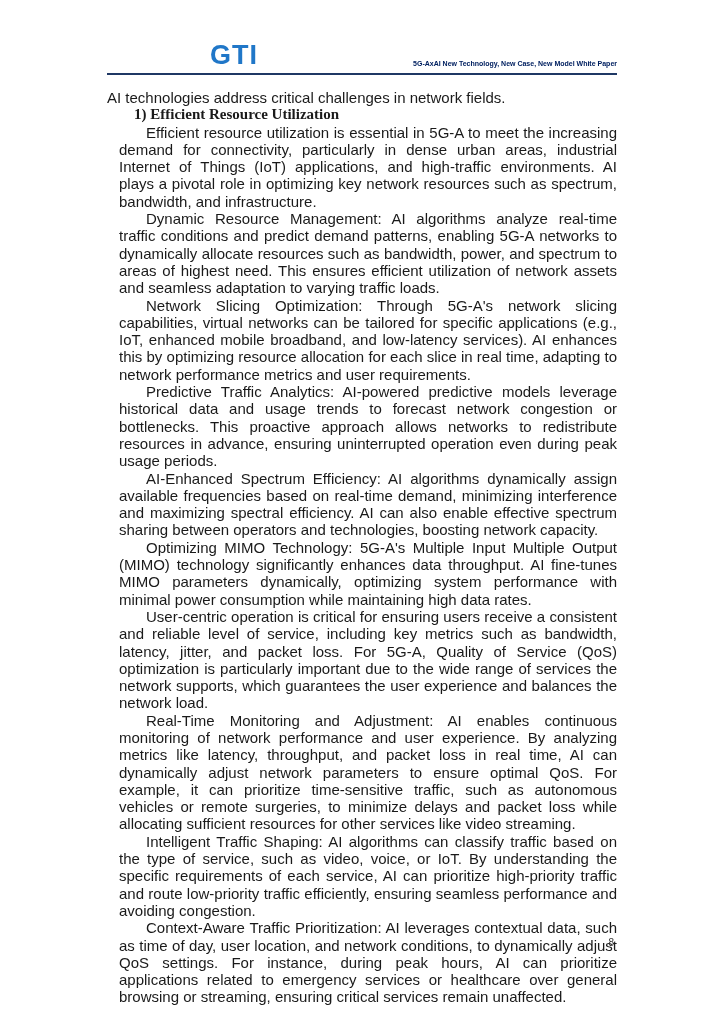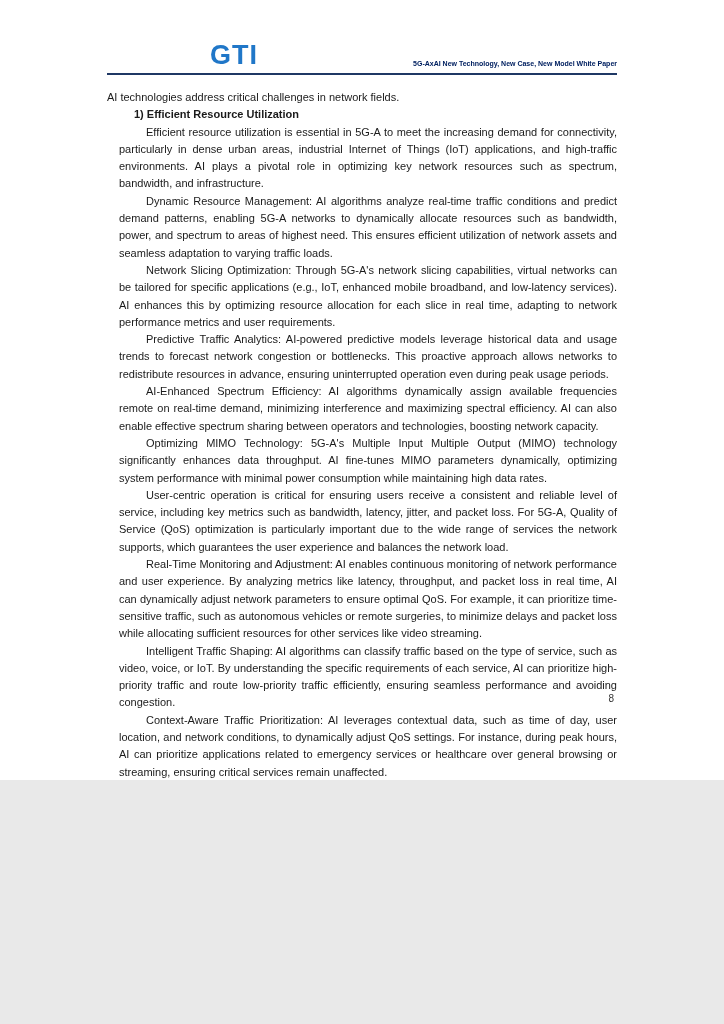--- a/index.html
+++ b/index.html
@@ -3,21 +3,21 @@
 <meta charset="utf-8">
 <style>
   html, body {
     margin: 0;
     padding: 0;
     background: #e9e9e9;
   }
   .page {
     position: relative;
     width: 724px;
-    height: 780px;
+    height: 1024px;
     margin: 0 auto;
     background: #ffffff;
     box-sizing: border-box;
     padding: 0 107px;
     font-family: "Liberation Sans", sans-serif;
     color: #1a1a1a;
     overflow: hidden;
   }
   .header {
     display: flex;
@@ -41,33 +41,34 @@
     color: #002060;
     padding-bottom: 2px;
     white-space: nowrap;
   }
   .header-divider {
     height: 0;
     border-bottom: 2px solid #1f3864;
   }
   .document-body {
     margin-top: 14px;
-    font-size: 11px;
+    font-size: 15px;
     line-height: 17.3px;
     text-align: justify;
   }
   .para {
     margin: 0;
   }
   .para.plain {
     text-indent: 0;
   }
   .para.heading {
     font-weight: 700;
     text-indent: 27px;
+    font-family: Liberation Serif, serif;
   }
   .para.body {
     text-indent: 27px;
     margin-left: 12px;
   }
   .page-footer {
     position: absolute;
     bottom: 76px;
     right: 110px;
     font-size: 10px;
@@ -84,21 +85,21 @@
   </div>
   <div class="header-divider"></div>
 
   <div class="document-body">
       <p class="para plain">AI technologies address critical challenges in network fields.</p>
       <p class="para heading">1) Efficient Resource Utilization</p>
       <p class="para body">Efficient resource utilization is essential in 5G-A to meet the increasing demand for connectivity, particularly in dense urban areas, industrial Internet of Things (IoT) applications, and high-traffic environments. AI plays a pivotal role in optimizing key network resources such as spectrum, bandwidth, and infrastructure.</p>
       <p class="para body">Dynamic Resource Management: AI algorithms analyze real-time traffic conditions and predict demand patterns, enabling 5G-A networks to dynamically allocate resources such as bandwidth, power, and spectrum to areas of highest need. This ensures efficient utilization of network assets and seamless adaptation to varying traffic loads.</p>
       <p class="para body">Network Slicing Optimization: Through 5G-A's network slicing capabilities, virtual networks can be tailored for specific applications (e.g., IoT, enhanced mobile broadband, and low-latency services). AI enhances this by optimizing resource allocation for each slice in real time, adapting to network performance metrics and user requirements.</p>
       <p class="para body">Predictive Traffic Analytics: AI-powered predictive models leverage historical data and usage trends to forecast network congestion or bottlenecks. This proactive approach allows networks to redistribute resources in advance, ensuring uninterrupted operation even during peak usage periods.</p>
-      <p class="para body">AI-Enhanced Spectrum Efficiency: AI algorithms dynamically assign available frequencies remote on real-time demand, minimizing interference and maximizing spectral efficiency. AI can also enable effective spectrum sharing between operators and technologies, boosting network capacity.</p>
+      <p class="para body">AI-Enhanced Spectrum Efficiency: AI algorithms dynamically assign available frequencies based on real-time demand, minimizing interference and maximizing spectral efficiency. AI can also enable effective spectrum sharing between operators and technologies, boosting network capacity.</p>
       <p class="para body">Optimizing MIMO Technology: 5G-A's Multiple Input Multiple Output (MIMO) technology significantly enhances data throughput. AI fine-tunes MIMO parameters dynamically, optimizing system performance with minimal power consumption while maintaining high data rates.</p>
       <p class="para body">User-centric operation is critical for ensuring users receive a consistent and reliable level of service, including key metrics such as bandwidth, latency, jitter, and packet loss. For 5G-A, Quality of Service (QoS) optimization is particularly important due to the wide range of services the network supports, which guarantees the user experience and balances the network load.</p>
       <p class="para body">Real-Time Monitoring and Adjustment: AI enables continuous monitoring of network performance and user experience. By analyzing metrics like latency, throughput, and packet loss in real time, AI can dynamically adjust network parameters to ensure optimal QoS. For example, it can prioritize time-sensitive traffic, such as autonomous vehicles or remote surgeries, to minimize delays and packet loss while allocating sufficient resources for other services like video streaming.</p>
       <p class="para body">Intelligent Traffic Shaping: AI algorithms can classify traffic based on the type of service, such as video, voice, or IoT. By understanding the specific requirements of each service, AI can prioritize high-priority traffic and route low-priority traffic efficiently, ensuring seamless performance and avoiding congestion.</p>
       <p class="para body">Context-Aware Traffic Prioritization: AI leverages contextual data, such as time of day, user location, and network conditions, to dynamically adjust QoS settings. For instance, during peak hours, AI can prioritize applications related to emergency services or healthcare over general browsing or streaming, ensuring critical services remain unaffected.</p>
     </div>
 
   <div class="page-footer">8</div>
 </div>
 

